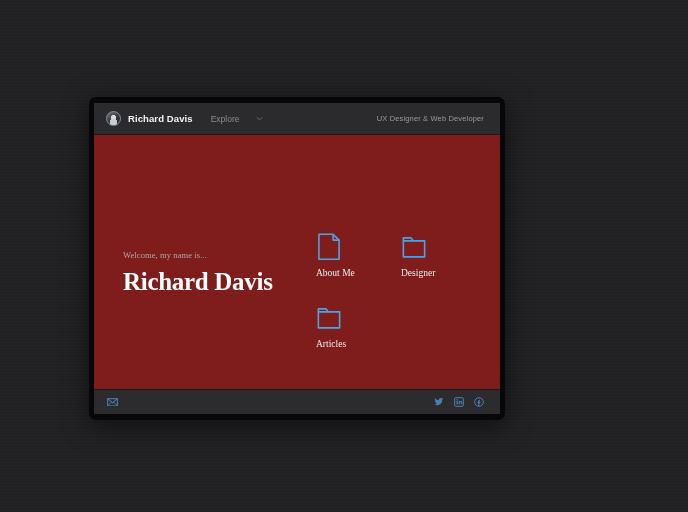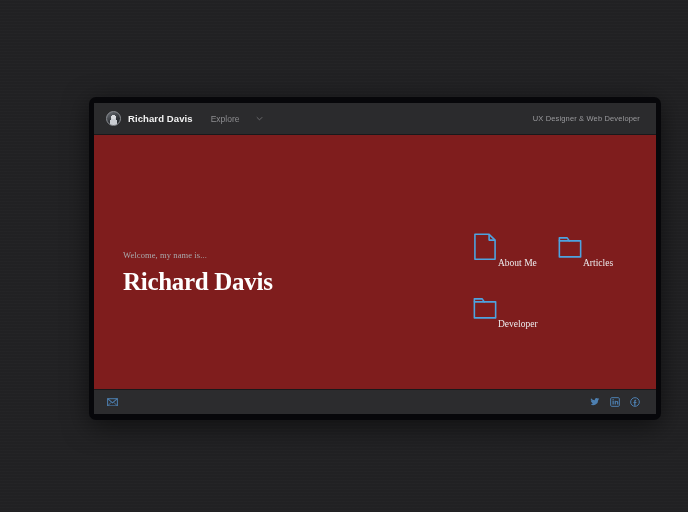--- a/index.html
+++ b/index.html
@@ -23,21 +23,21 @@
         rgba(0,0,0,0.012) 1px,
         rgba(0,0,0,0.012) 3px
       ),
       #212123;
   }
 
   
   #window-frame {
     position:absolute;
     left:89px; top:97px;
-    width:572px; height:323px;
+    width:416px; height:323px;
     background:#07070a;
     border-radius:7px;
     padding:6px 5px 6px 5px;
     box-shadow:0 6px 26px rgba(0,0,0,0.55);
   }
 
   #window {
     position:relative;
     width:100%; height:100%;
     background:#232325;
@@ -157,22 +157,22 @@
     top:98px;
     width:158px;
     display:grid;
     grid-template-columns:1fr 1fr;
     grid-row-gap:26px;
     grid-column-gap:12px;
   }
 
   .link-tile {
     display:flex;
-    flex-direction:row;
-    align-items:flex-end;
+    flex-direction:column;
+    align-items:flex-start;
     cursor:pointer;
     user-select:none;
   }
 
   .tile-icon {
     width:26px; height:28px;
     display:block;
     margin-bottom:7px;
   }
   .tile-icon svg { display:block; width:100%; height:100%; }
@@ -252,31 +252,31 @@
             <span class="tile-label">About Me</span>
           </div>
 
           <div class="link-tile">
             <span class="tile-icon">
               <svg viewBox="0 0 26 30">
                 <path d="M1.6 8.4 V5.2 H10.0 L12.2 8.4" fill="none" stroke="#4da3e0" stroke-width="1.7" stroke-linejoin="round" stroke-linecap="round"></path>
                 <path d="M1.6 8.4 H24.4 V25.6 H1.6 Z" fill="none" stroke="#4da3e0" stroke-width="1.7" stroke-linejoin="round"></path>
               </svg>
             </span>
-            <span class="tile-label">Articles</span>
+            <span class="tile-label">Designer</span>
           </div>
 
           <div class="link-tile">
             <span class="tile-icon">
               <svg viewBox="0 0 26 30">
                 <path d="M1.6 8.4 V5.2 H10.0 L12.2 8.4" fill="none" stroke="#4da3e0" stroke-width="1.7" stroke-linejoin="round" stroke-linecap="round"></path>
                 <path d="M1.6 8.4 H24.4 V25.6 H1.6 Z" fill="none" stroke="#4da3e0" stroke-width="1.7" stroke-linejoin="round"></path>
               </svg>
             </span>
-            <span class="tile-label">Developer</span>
+            <span class="tile-label">Articles</span>
           </div>
 
 
         </div>
       </div>
 
       <div id="footer">
 
         <span class="mail-icon">
           <svg viewBox="0 0 14 11">

